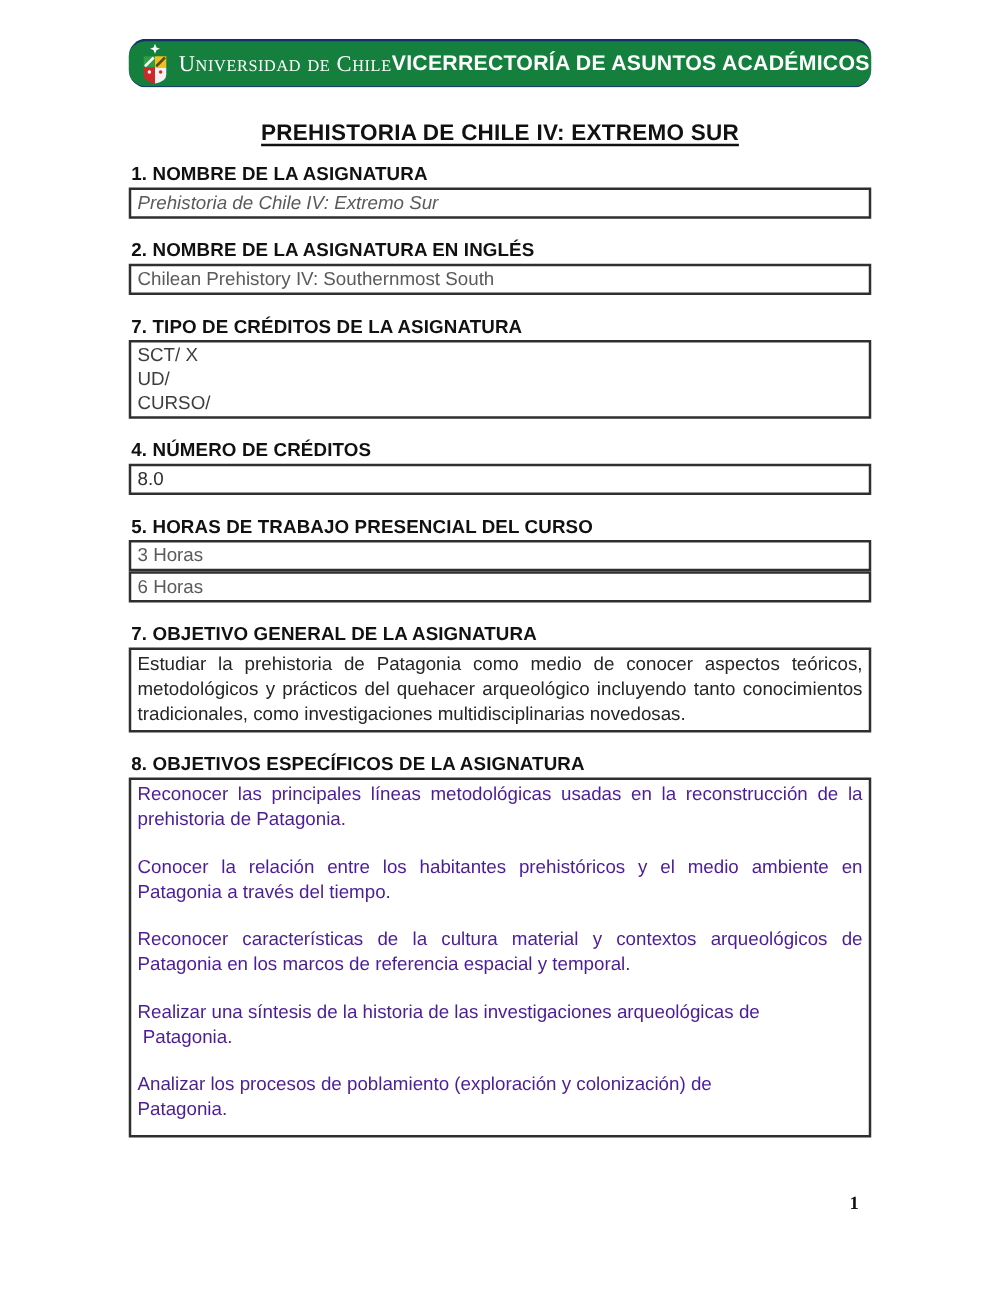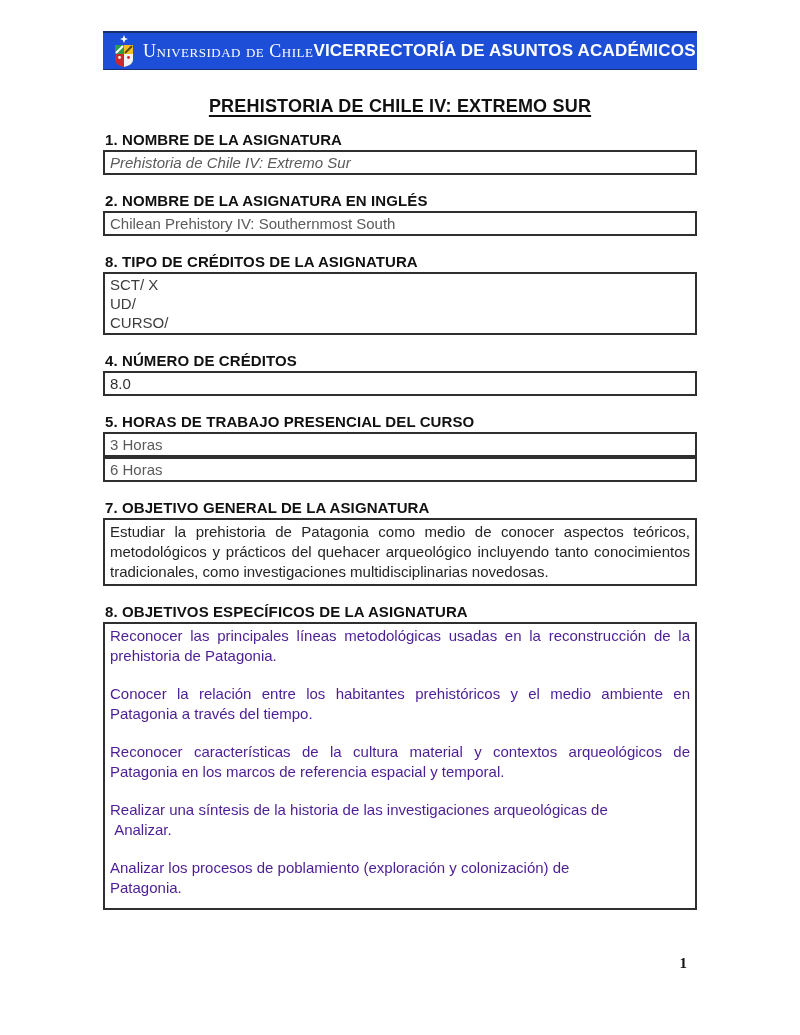--- a/index.html
+++ b/index.html
@@ -120,21 +120,21 @@
     color: #111111;
   }
 </style>
 </head>
 <body>
 
 <div class="page">
 
   <div class="doc-col">
 
-    <div class="banner" style="background-color: #1d4ed8;">
+    <div class="banner" style="background-color: #15803d; border-radius: 14px;">
       <svg class="logo" viewBox="0 0 22 32" xmlns="http://www.w3.org/2000/svg" aria-hidden="true">
 
         <path d="M11 0 L12.2 3 L15 4 L12.2 5 L11 8 L9.8 5 L7 4 L9.8 3 Z" fill="#ffffff"></path>
 
         <path d="M2 10 h9 v9 h-9 Z" fill="#2e9e44"></path>
         <path d="M11 10 h9 v9 h-9 Z" fill="#f0c020"></path>
         <path d="M2 19 h9 v6 q0 5 9 0 l-9 7 q-9 -2 -9 -7 Z" fill="#cc2a2a"></path>
         <path d="M11 19 h9 v6 q0 5 -9 7 Z" fill="#f2f2f2"></path>
 
         <path d="M3 18 L10 11" stroke="#ffffff" stroke-width="2" fill="none"></path>
@@ -147,21 +147,21 @@
     </div>
 
     <div class="doc-title">PREHISTORIA DE CHILE IV: EXTREMO SUR</div>
 
     <div class="sec-heading first">1. NOMBRE DE LA ASIGNATURA</div>
     <div class="box italic">Prehistoria de Chile IV: Extremo Sur</div>
 
     <div class="sec-heading">2. NOMBRE DE LA ASIGNATURA EN INGLÉS</div>
     <div class="box">Chilean Prehistory IV: Southernmost South</div>
 
-    <div class="sec-heading">8. TIPO DE CRÉDITOS DE LA ASIGNATURA</div>
+    <div class="sec-heading">7. TIPO DE CRÉDITOS DE LA ASIGNATURA</div>
     <div class="box cells">
       <span class="cell-1">SCT/ X</span>
       <span class="cell-2">UD/</span>
       <span class="cell-3">CURSO/</span>
     </div>
 
     <div class="sec-heading">4. NÚMERO DE CRÉDITOS</div>
     <div class="box dark">8.0</div>
 
     <div class="sec-heading">5. HORAS DE TRABAJO PRESENCIAL DEL CURSO</div>
@@ -171,21 +171,21 @@
 
     <div class="sec-heading">7. OBJETIVO GENERAL DE LA ASIGNATURA</div>
     <div class="box single-just">Estudiar la prehistoria de Patagonia como medio de conocer aspectos teóricos, metodológicos y prácticos del quehacer arqueológico incluyendo tanto conocimientos tradicionales, como investigaciones multidisciplinarias novedosas.</div>
 
     <div class="sec-heading">8. OBJETIVOS ESPECÍFICOS DE LA ASIGNATURA</div>
     <div class="box paragraphs">
       <p class="obj-p justify">Reconocer las principales líneas metodológicas usadas en la reconstrucción de la prehistoria de Patagonia.</p>
       <p class="obj-p justify">Conocer la relación entre los habitantes prehistóricos y el medio ambiente en Patagonia a través del tiempo.</p>
       <p class="obj-p justify">Reconocer características de la cultura material y contextos arqueológicos de Patagonia en los marcos de referencia espacial y temporal.</p>
       <p class="obj-p">Realizar una síntesis de la historia de las investigaciones arqueológicas de
- Analizar.</p>
+ Patagonia.</p>
       <p class="obj-p">Analizar los procesos de poblamiento (exploración y colonización) de
 Patagonia.</p>
     </div>
 
     <div class="page-number">1</div>
 
   </div>
 </div>
 
 </body></html>

